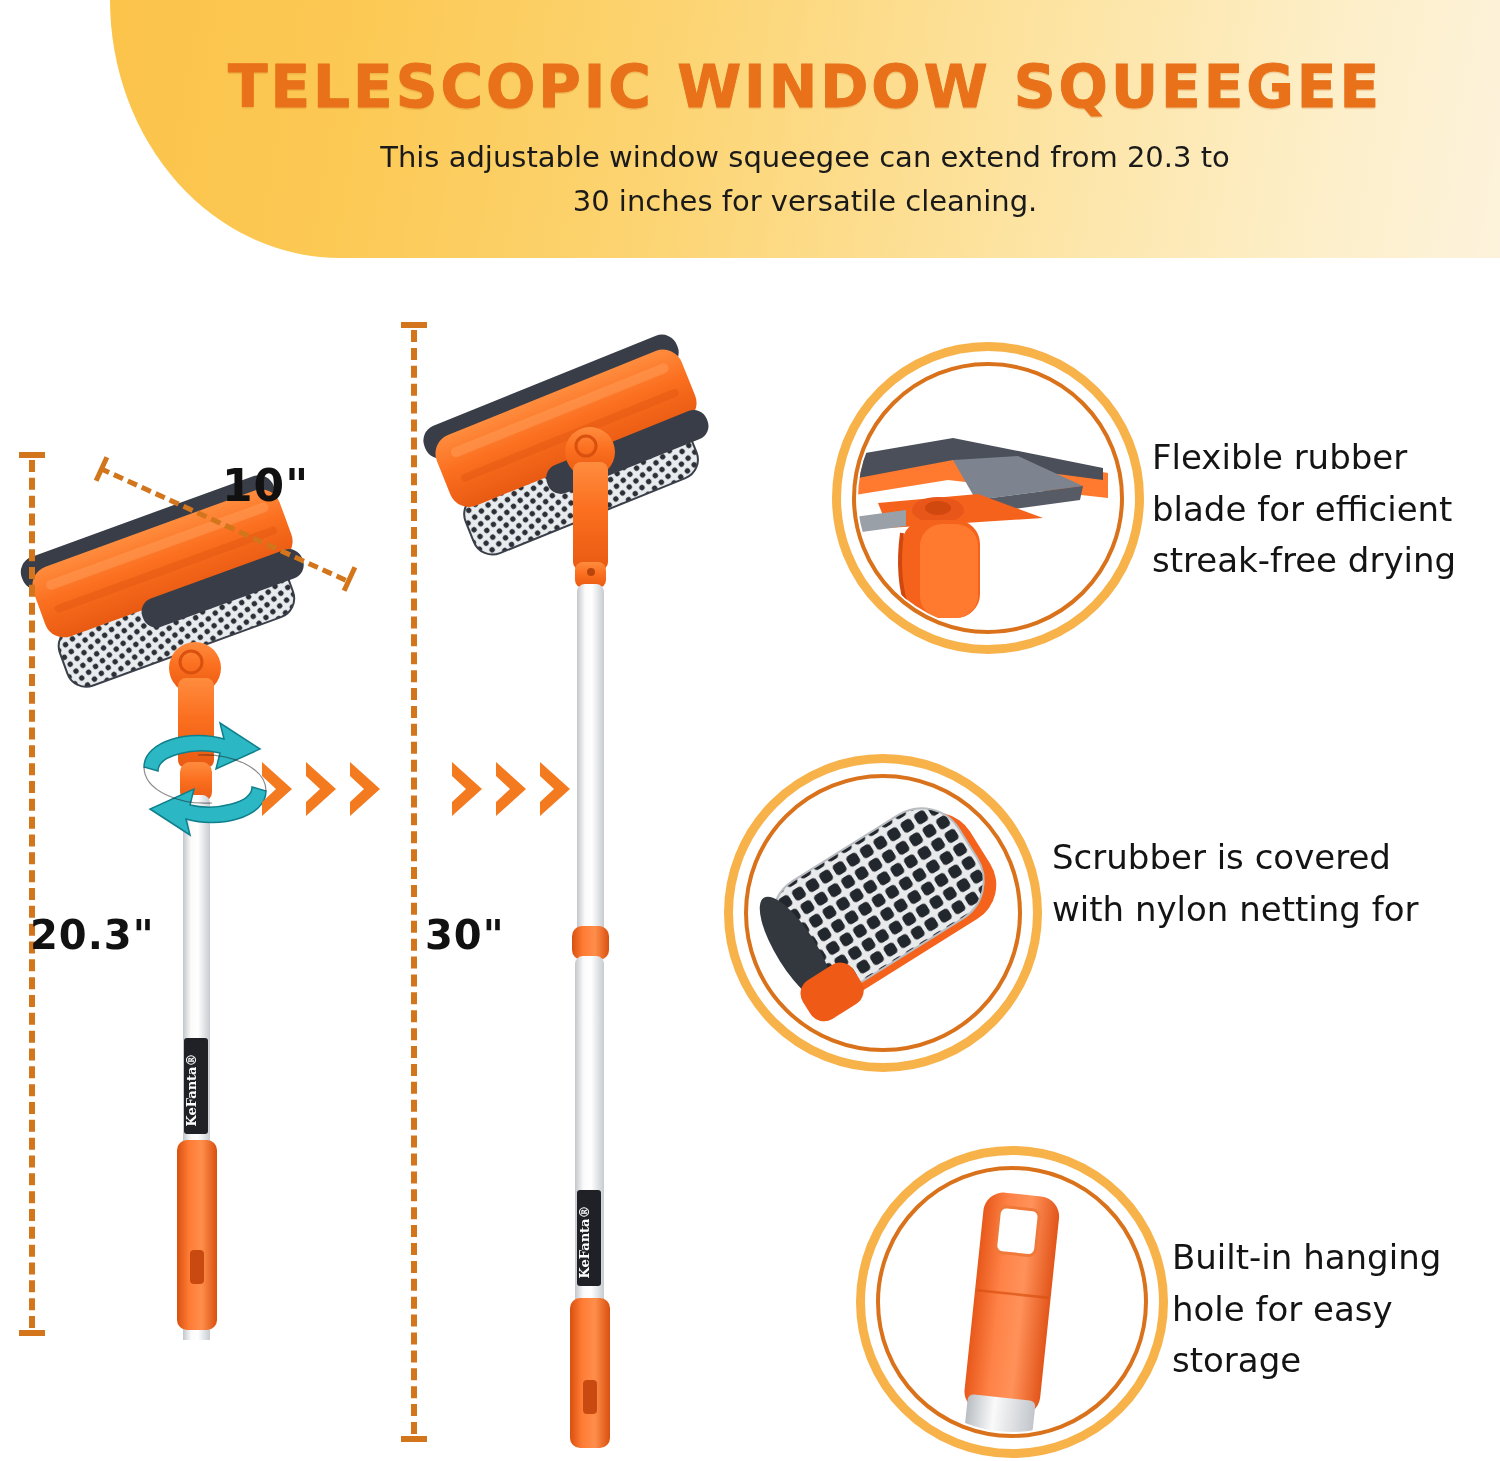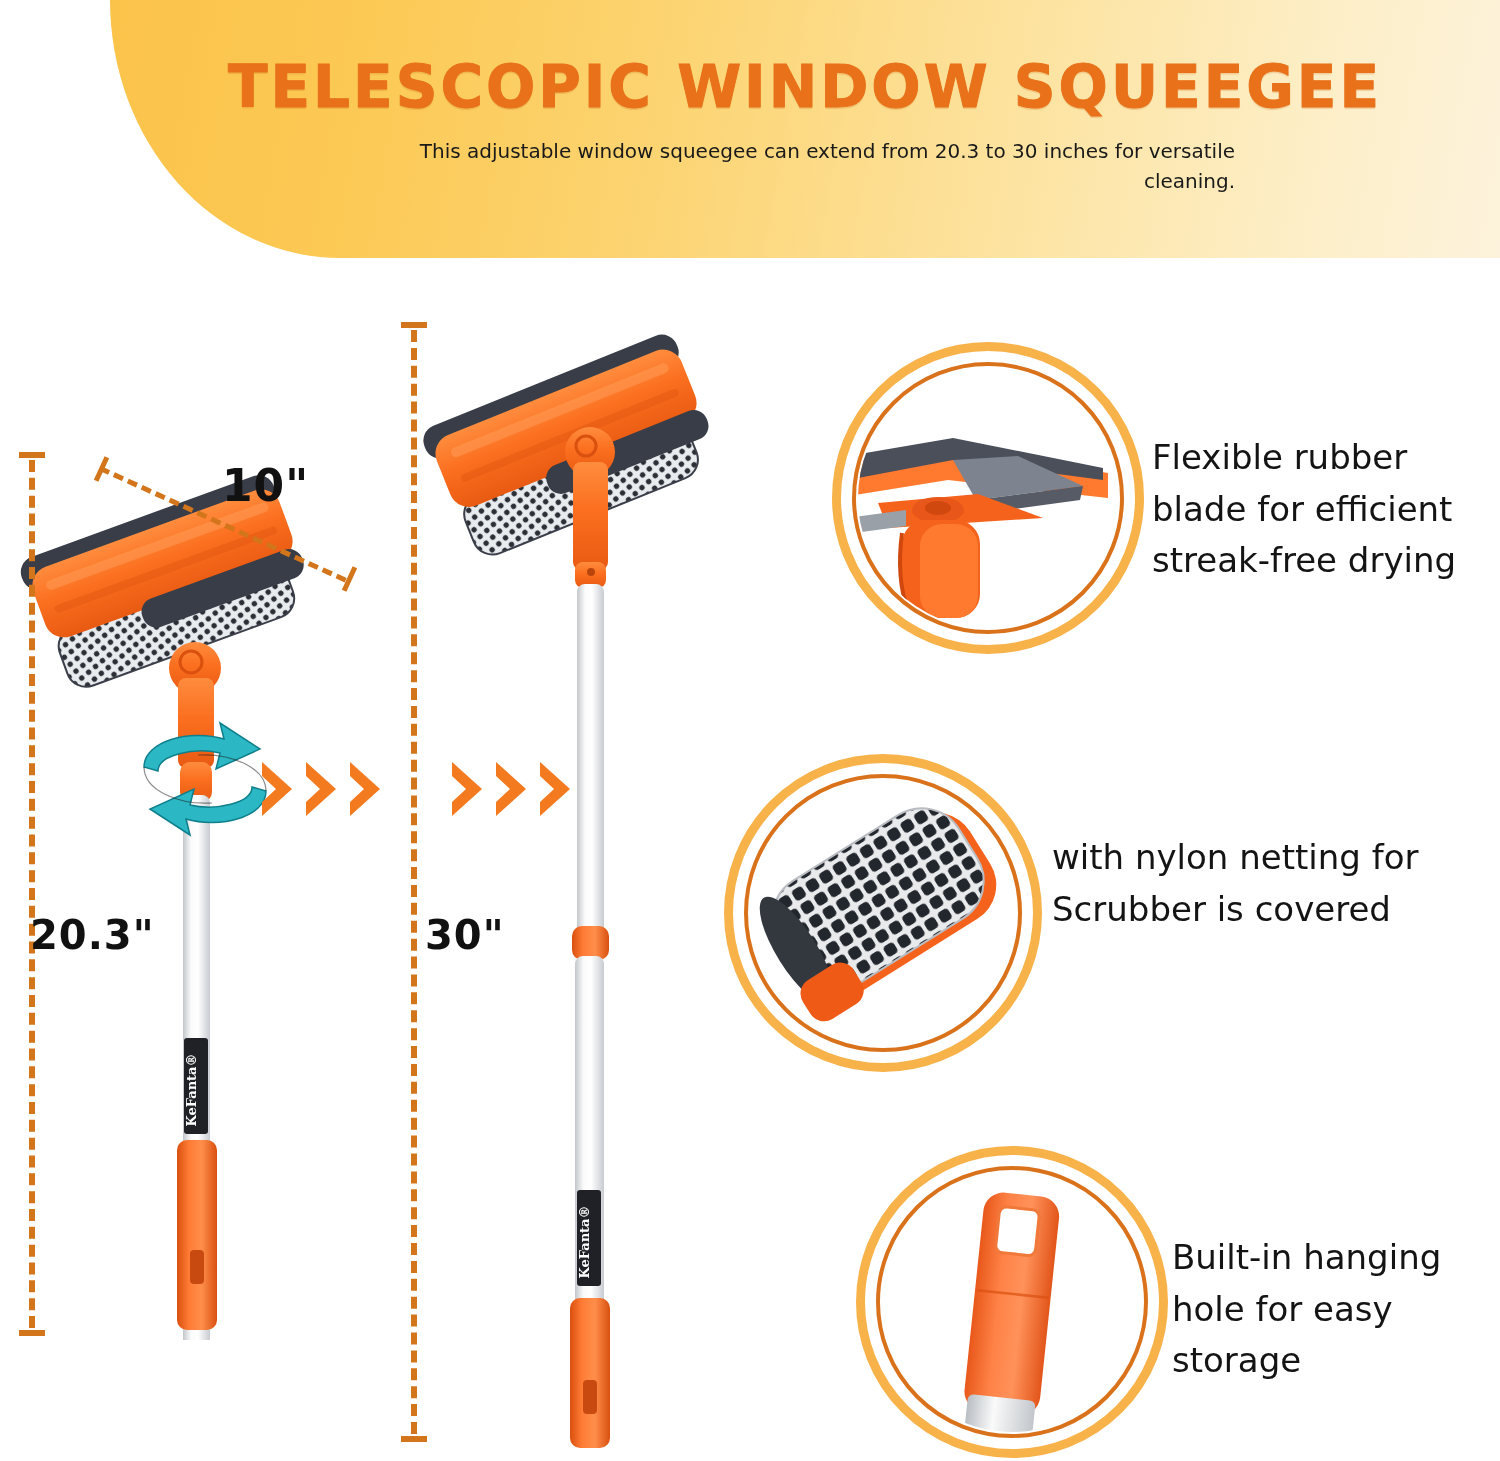--- a/index.html
+++ b/index.html
@@ -20,23 +20,23 @@
     position:absolute;left:0;right:0;top:34px;text-align:center;
     font-family:"DejaVu Sans", sans-serif;
     font-weight:bold;font-size:58px;letter-spacing:3px;
     color:#e8711a;
     -webkit-text-stroke:1px #e8711a;
     text-shadow:0 2px 1px rgba(200,110,30,.25);
     margin-top:19px;
   }
   .header-sub{
     position:absolute;left:50%;transform:translateX(-50%);top:136px;
-    width:860px;text-align:right;
+    width:860px;text-align:center;
     font-family:"DejaVu Sans", sans-serif;
-    font-size:20px;line-height:1.5;color:#1a1a1a;
+    font-size:29px;line-height:1.5;color:#1a1a1a;
   }
 
   
   .vdim{position:absolute;}
   .vdim .line{
     position:absolute;left:50%;top:8px;bottom:8px;width:0;
     border-left:6px dashed #d2751b;transform:translateX(-3px);
   }
   .vdim .cap{position:absolute;left:50%;transform:translateX(-50%);
     width:26px;height:6px;background:#d2751b;}
@@ -311,22 +311,22 @@
       <g transform="rotate(-32 133 133)">
         <rect x="26" y="70" width="224" height="118" rx="40" fill="#f4621b"></rect>
         <rect x="30" y="58" width="212" height="122" rx="44" fill="url(#netP)" stroke="#b9bdc2" stroke-width="2"></rect>
         <ellipse cx="40" cy="119" rx="20" ry="62" fill="#33383f"></ellipse>
         <rect x="18" y="150" width="60" height="46" rx="16" fill="#ef5a17"></rect>
       </g>
     </svg>
   </div>
 </div>
 <div class="feature-text" id="feat-text-2">
+  <div>Scrubber is covered</div>
   <div>with nylon netting for</div>
-  <div>Scrubber is covered</div>
 </div>
 
 <div class="circle-callout" id="circle-3" style="left:856px;top:1146px;width:312px;height:312px;">
   <div class="ring-outer"></div>
   <div class="ring-inner"></div>
   <div class="circle-media">
     <svg width="260" height="260" viewBox="0 0 260 260" style="display:block">
       <defs>
         <linearGradient id="gripC" x1="0" y1="0" x2="1" y2="0">
           <stop offset="0%" stop-color="#e8581a"></stop>

